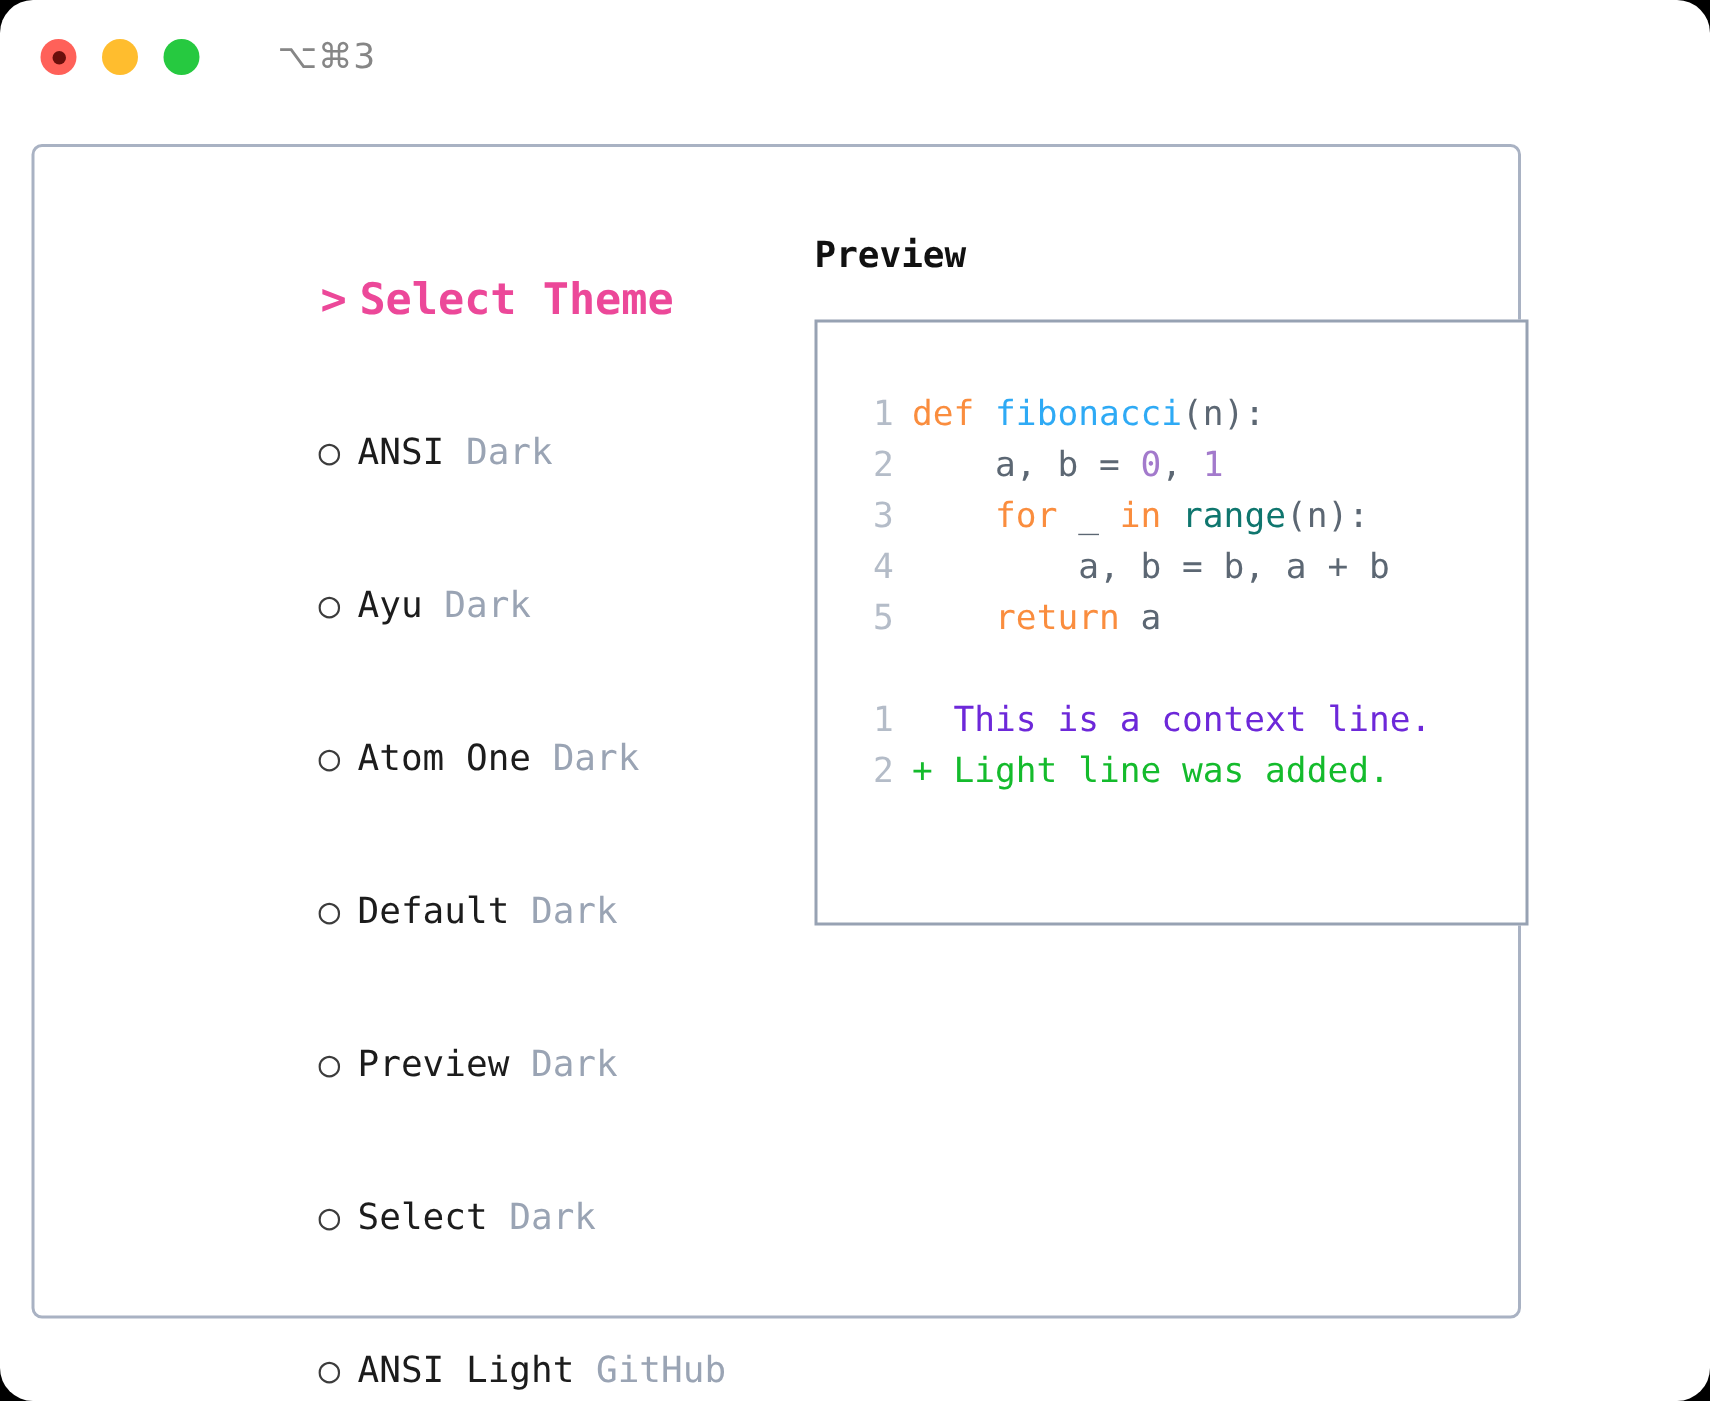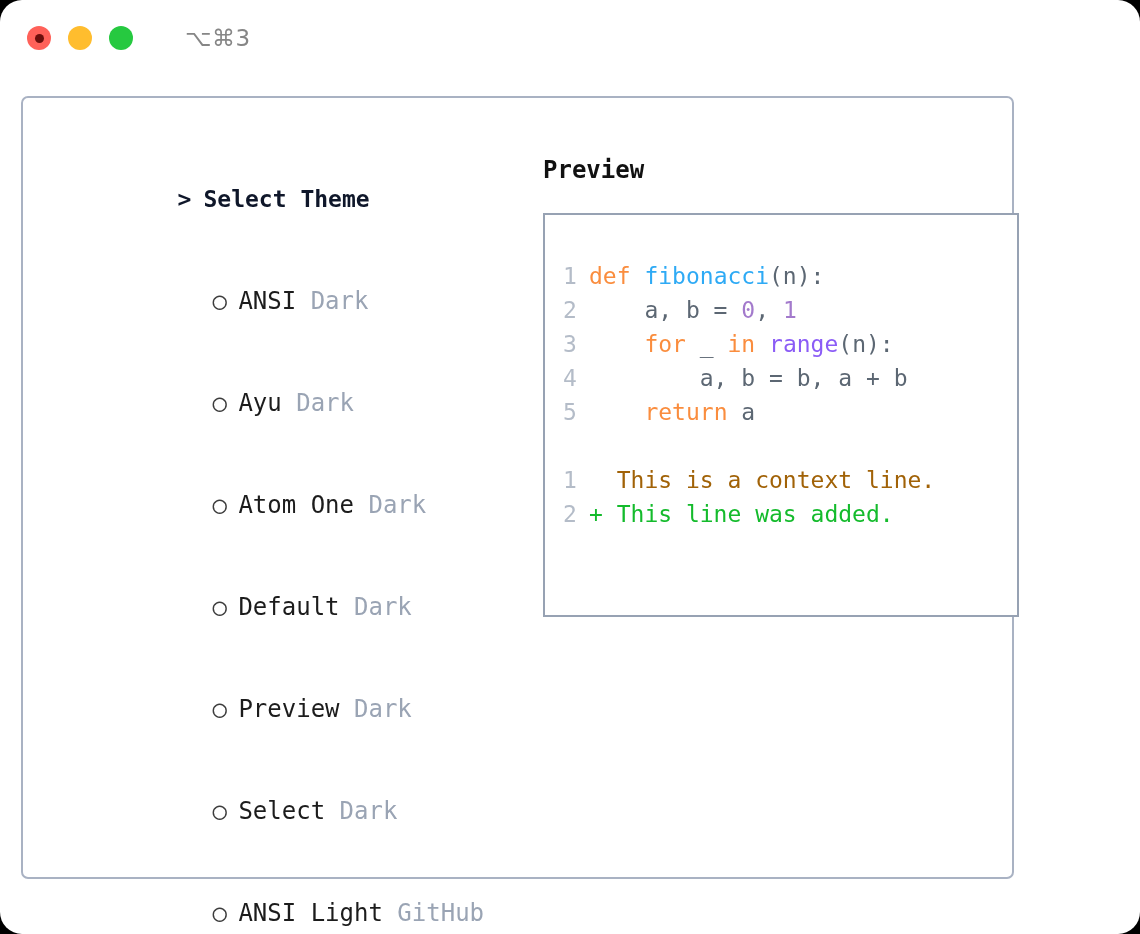--- a/index.html
+++ b/index.html
@@ -91,23 +91,23 @@
 
   
   .left-col {
     position: absolute;
     left: 16px;
     top: 50px;
     width: 450px;
   }
 
   .section-head {
-    font-size: 23px;
+    font-size: 29px;
     font-weight: bold;
-    color: #0f172a;
+    color: #ec4899;
     line-height: 34px;
     white-space: pre;
   }
   .section-head .marker { display: inline-block; width: 26px; }
 
   .opt-row {
     font-size: 24px;
     line-height: 34px;
     color: #1c1c1c;
     white-space: pre;
@@ -140,33 +140,34 @@
     border: 2px solid #97a2b3;
     box-sizing: border-box;
     background: #ffffff;
     padding: 44px 0 0 18px;
   }
   .code-line {
     font-size: 23px;
     line-height: 34px;
     white-space: pre;
     color: #4b5563;
+    margin-left: 19px;
   }
   .ln {
     color: #b4bcc8;
     display: inline-block;
     width: 26px;
   }
   .kw   { color: #fa8d3e; }
   .fn   { color: #2eaaf5; }
   .num  { color: #a37acc; }
-  .blt  { color: #8b5cf6; }
+  .blt  { color: #0f766e; }
   .pn   { color: #5c6773; }
   .blank-line { height: 34px; }
-  .d-ctx { color: #a16207; }
+  .d-ctx { color: #6d28d9; }
   .d-del { color: #c7211a; }
   .d-add { color: #14bb2c; }
 </style>
 </head>
 <body>
 
 <div class="window">
 
   <div class="titlebar">
     <div class="lights">
@@ -226,20 +227,20 @@
 
           <div class="code-line"><span class="ln">4</span><span class="pn">        a, b = b, a + b</span></div>
 
           <div class="code-line"><span class="ln">5</span><span class="pn">    </span><span class="kw">return</span><span class="pn"> a</span></div>
 
           <div class="blank-line"></div>
 
           <div class="code-line"><span class="ln">1</span><span class="d-ctx">  This is a context line.</span></div>
 
 
-          <div class="code-line"><span class="ln">2</span><span class="d-add">+ This line was added.</span></div>
+          <div class="code-line"><span class="ln">2</span><span class="d-add">+ Light line was added.</span></div>
 
         </div>
       </div>
 
     </div>
   </div>
 </div>
 
 </body></html>

